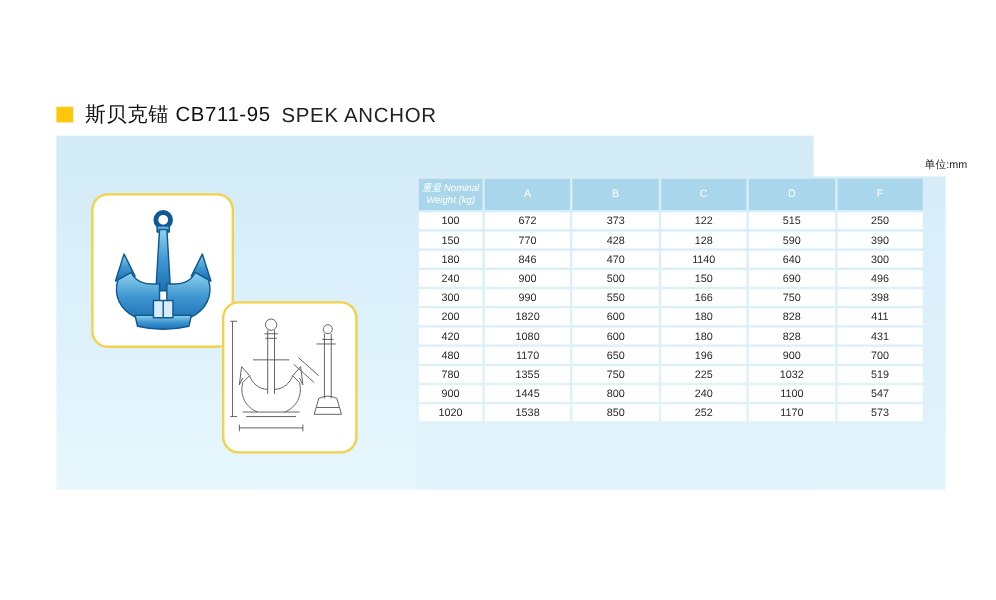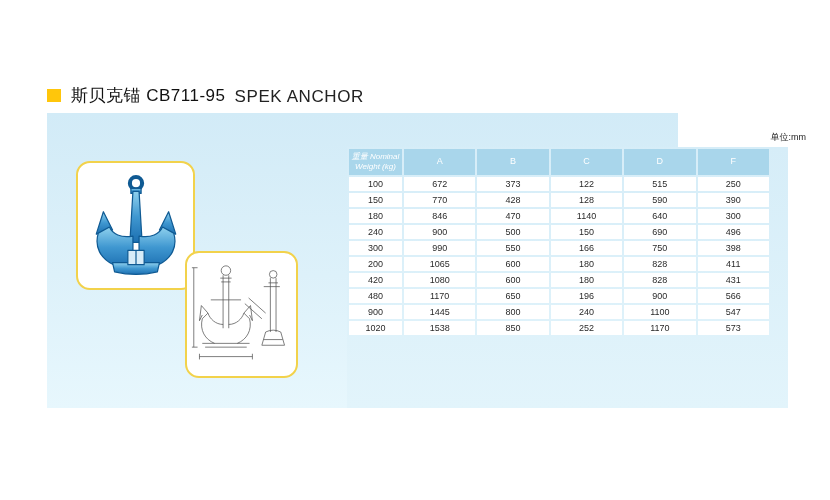--- a/index.html
+++ b/index.html
@@ -102,41 +102,49 @@
         <tr>
           <td>300</td>
           <td>990</td>
           <td>550</td>
           <td>166</td>
           <td>750</td>
           <td>398</td>
         </tr>
         <tr>
           <td>200</td>
-          <td>1065</td>
+          <td>1820</td>
           <td>600</td>
           <td>180</td>
           <td>828</td>
           <td>411</td>
         </tr>
         <tr>
           <td>420</td>
           <td>1080</td>
           <td>600</td>
           <td>180</td>
           <td>828</td>
           <td>431</td>
         </tr>
         <tr>
           <td>480</td>
           <td>1170</td>
           <td>650</td>
           <td>196</td>
           <td>900</td>
-          <td>566</td>
+          <td>700</td>
+        </tr>
+        <tr>
+          <td>780</td>
+          <td>1355</td>
+          <td>750</td>
+          <td>225</td>
+          <td>1032</td>
+          <td>519</td>
         </tr>
         <tr>
           <td>900</td>
           <td>1445</td>
           <td>800</td>
           <td>240</td>
           <td>1100</td>
           <td>547</td>
         </tr>
         <tr>

